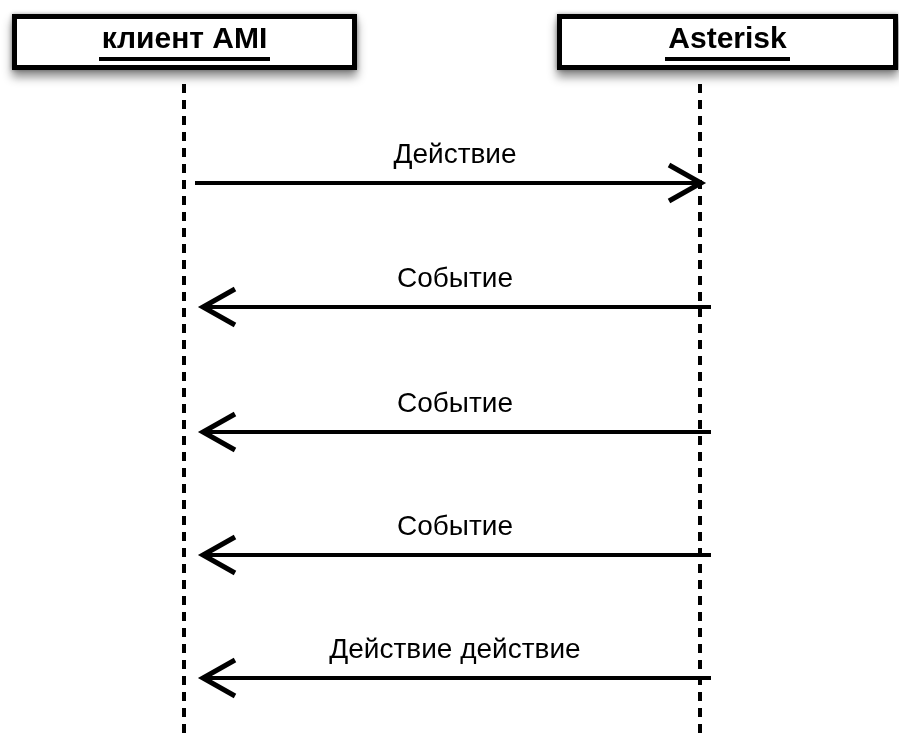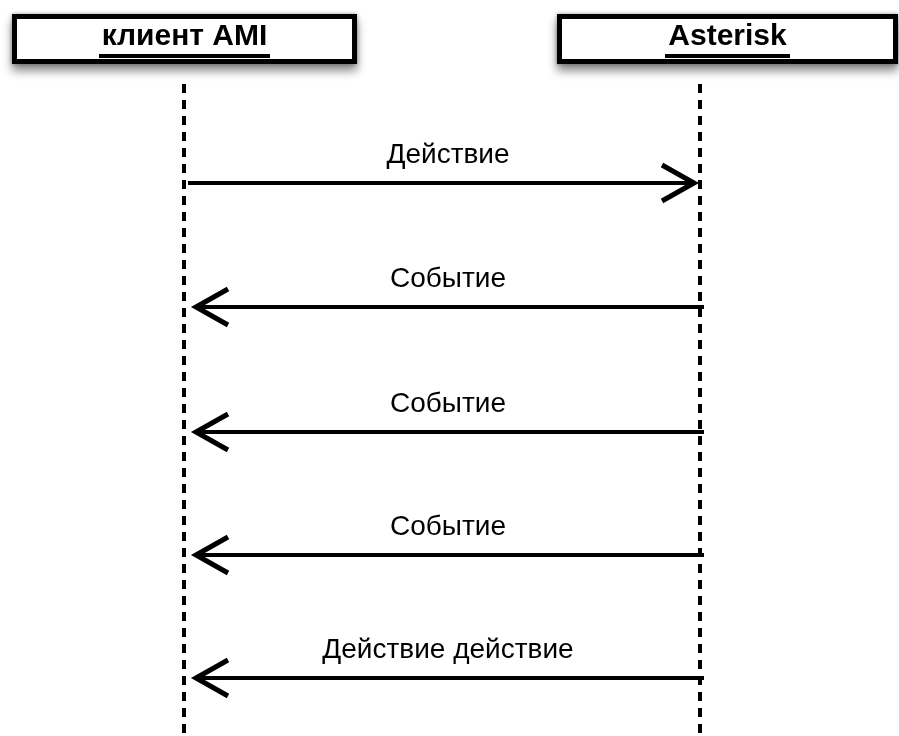--- a/index.html
+++ b/index.html
@@ -13,21 +13,21 @@
     width: 899px;
     height: 736px;
     background: #ffffff;
     overflow: hidden;
     color: #000000;
   }
   
   .actor-box {
     position: absolute;
     top: 14px;
-    height: 50px;
+    height: 56px;
     box-sizing: border-box;
     border: 5px solid #000000;
     background: #ffffff;
     display: flex;
     align-items: center;
     justify-content: center;
     box-shadow: 0 7px 9px rgba(0,0,0,0.45), 0 0 4px rgba(0,0,0,0.35);
   }
   .actor-box.left  { left: 12px;  width: 345px; }
   .actor-box.right { left: 557px; width: 341px; }
@@ -49,21 +49,21 @@
       to bottom,
       #000000 0px, #000000 9px,
       transparent 9px, transparent 16px
     );
   }
   .lifeline.left  { left: 182px; }
   .lifeline.right { left: 698px; }
   
   .message {
     position: absolute;
-    left: 188px;
+    left: 195px;
     width: 520px;
     height: 70px;
   }
   .message-label {
     position: absolute;
     top: 0;
     left: 0;
     width: 100%;
     text-align: center;
     font-size: 28px;

